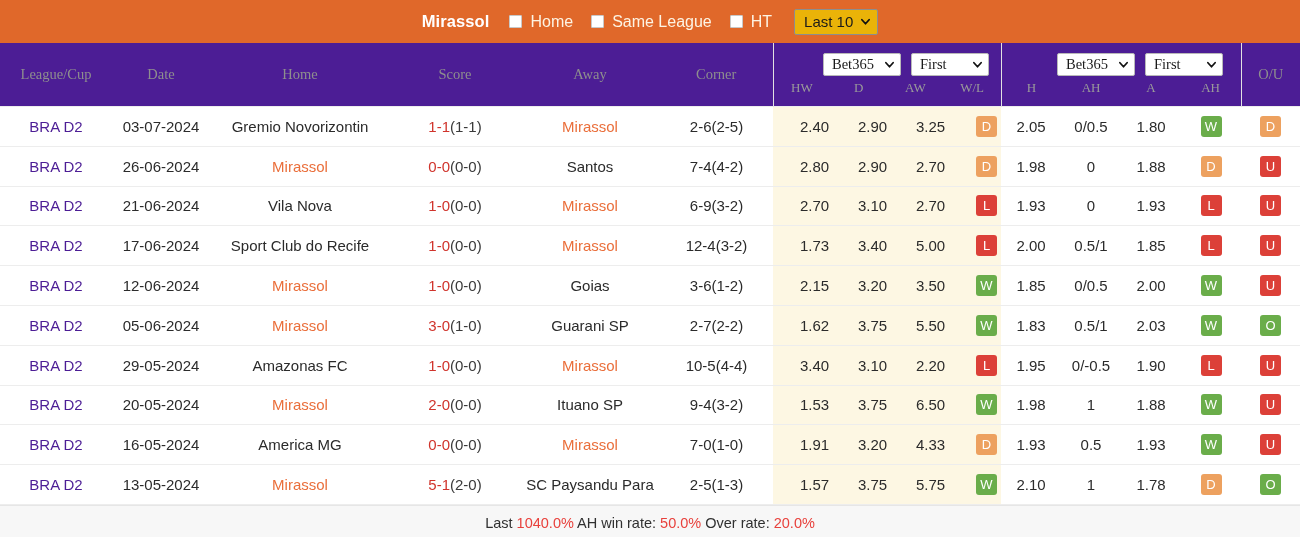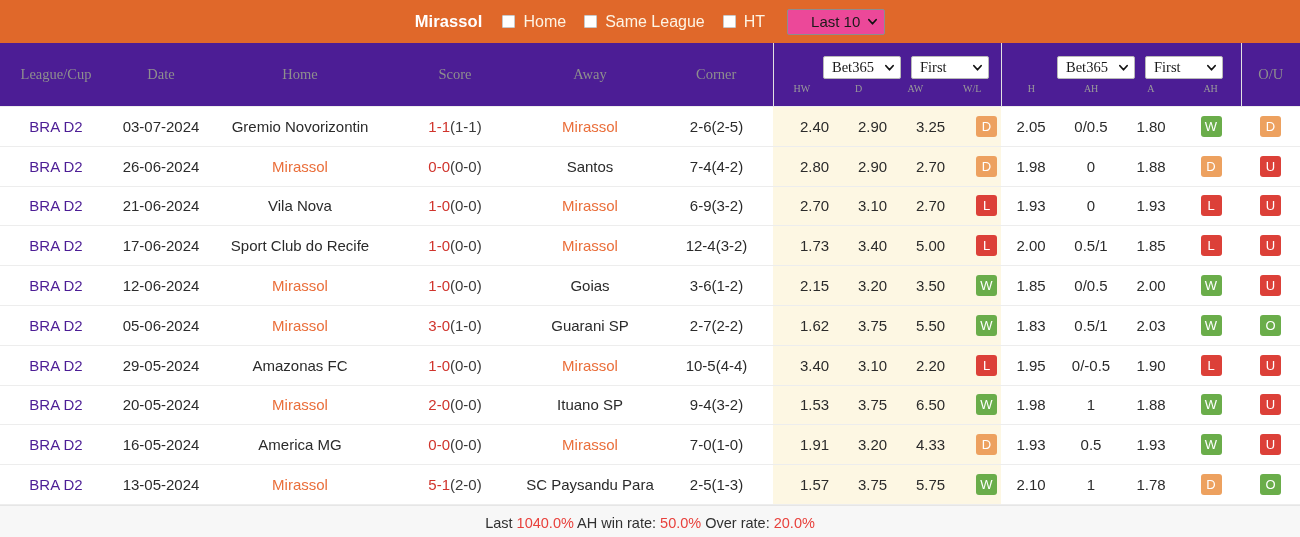--- a/index.html
+++ b/index.html
@@ -45,25 +45,25 @@
     border-radius: 1px;
     display: inline-block;
     margin-right: 8px;
     flex: none;
   }
   .chk-label {
     font-size: 16px;
     color: #fdf4e4;
   }
   .last-select {
-    background: #ec4899;
+    background: #eab308;
     border: 1px solid #8d8d8d;
     border-radius: 2px;
     height: 26px;
-    padding: 0 7px 0 23px;
+    padding: 0 7px 0 9px;
     display: flex;
     align-items: center;
     gap: 8px;
     color: #1a1a1a;
     font-size: 15px;
     cursor: pointer;
     margin-left: 4px;
   }
   .caret { width: 9px; height: 9px; flex: none; display:block; }
 
@@ -115,21 +115,21 @@
     cursor: pointer;
   }
   .odds-head-cols {
     display: flex;
     width: 100%;
   }
   .odds-head-cols > span {
     flex: 1 1 0;
     text-align: center;
     color: #9a9a9a;
-    font-size: 10px;
+    font-size: 13px;
   }
 
   tbody tr.data-row { height: 39.8px; }
   tbody td {
     text-align: center;
     font-size: 15px;
     color: #2b2b2b;
     border-bottom: 1px solid #ededed;
     padding: 0;
     vertical-align: middle;

